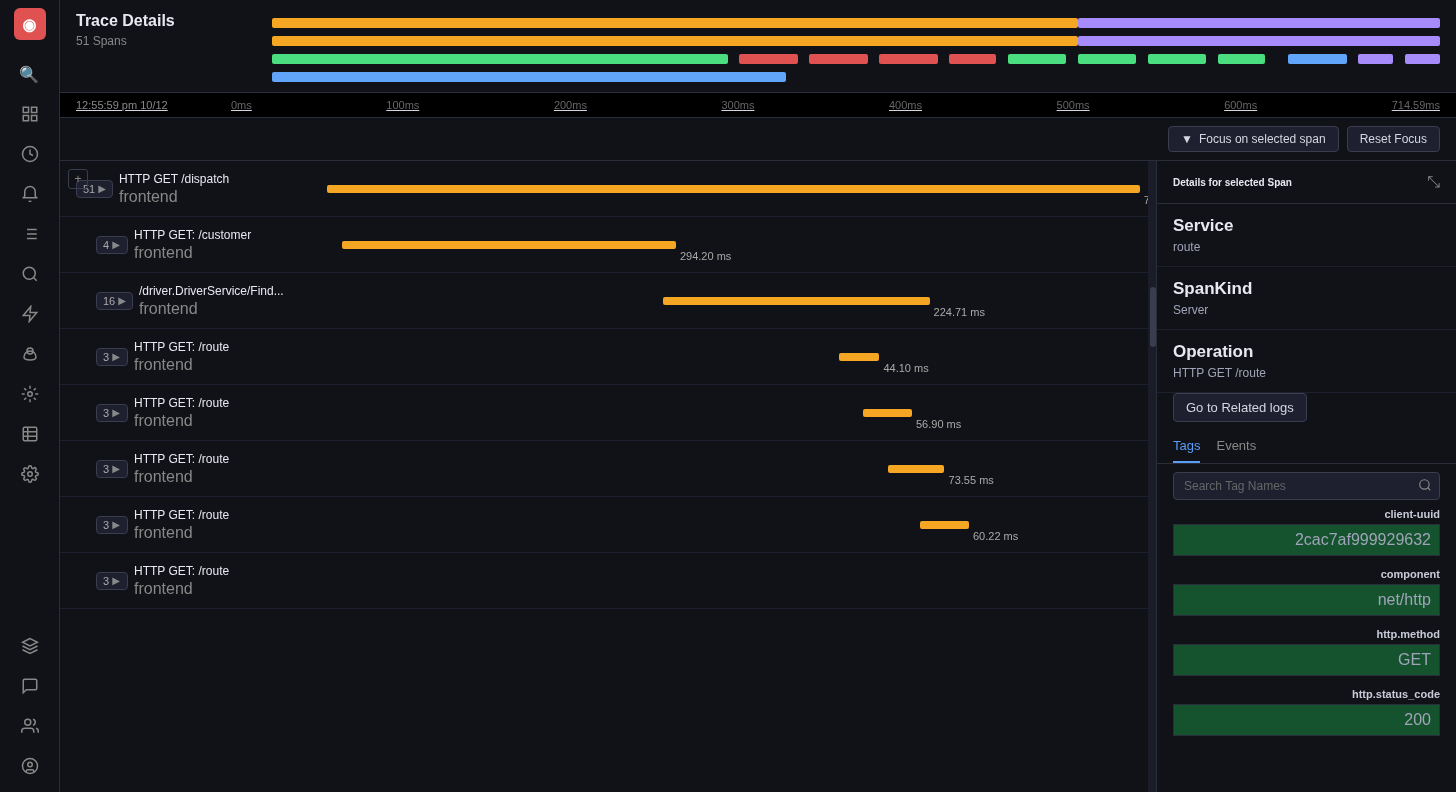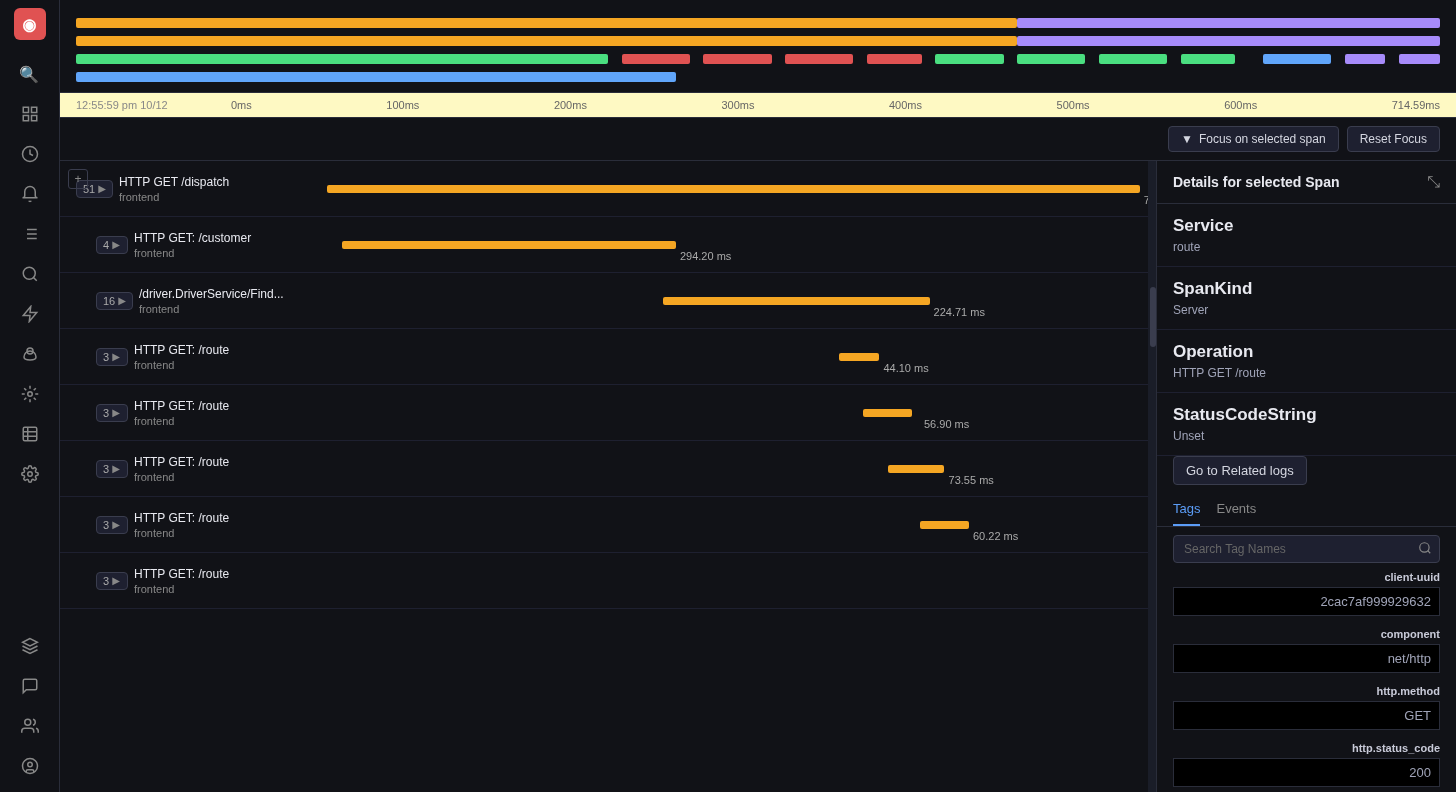--- a/index.html
+++ b/index.html
@@ -100,21 +100,22 @@
       border-radius: 2px;
       position: absolute;
     }
 
     
     .timeline-ruler {
       display: flex;
       align-items: flex-start;
       padding: 6px 16px;
       border-bottom: 1px solid #2a2d3a;
-      background: #fef9c3;
+      background: #000000;
+      text-decoration: underline;
     }
     .ruler-date { color: #888; font-size: 11px; min-width: 155px; }
     .ruler-ticks {
       flex: 1;
       display: flex;
       justify-content: space-between;
       color: #666;
       font-size: 11px;
     }
 
@@ -180,21 +181,21 @@
       text-align: center;
       margin-right: 6px;
       display: flex;
       align-items: center;
       gap: 3px;
     }
     .chevron { color: #888; font-size: 10px; cursor: pointer; }
 
     .span-info { min-width: 200px; }
     .span-name { color: #e8e9f0; font-size: 12px; font-weight: 500; }
-    .span-service { color: #888; font-size: 11px; margin-top: 2px; }
+    .span-service { color: #888; font-size: 16px; margin-top: 2px; }
 
     .span-timeline {
       flex: 1;
       position: relative;
       height: 100%;
       display: flex;
       align-items: center;
     }
     .span-bar-container {
       position: absolute;
@@ -240,21 +241,21 @@
       overflow: hidden;
       flex-shrink: 0;
     }
     .panel-header {
       display: flex;
       align-items: center;
       justify-content: space-between;
       padding: 12px 16px;
       border-bottom: 1px solid #2a2d3a;
     }
-    .panel-title { font-size: 14px; font-weight: 600; color: #e8e9f0; }
+    .panel-title { font-size: 10px; font-weight: 600; color: #e8e9f0; }
     .panel-expand { color: #888; cursor: pointer; font-size: 16px; }
 
     .panel-section { padding: 12px 16px; border-bottom: 1px solid #1e2030; }
     .panel-label { font-size: 17px; font-weight: 700; color: #e8e9f0; margin-bottom: 4px; text-transform: none; }
     .panel-value { color: #a0a4b8; font-size: 12px; }
 
     .btn-related-logs {
       background: #1e2030;
       border: 1px solid #3a3d4e;
       color: #d4d6e0;
@@ -310,25 +311,25 @@
       overflow-y: auto;
       padding: 0 16px 16px;
       text-align: right;
     }
     .panel-tags::-webkit-scrollbar { width: 4px; }
     .panel-tags::-webkit-scrollbar-thumb { background: #3a3d4e; border-radius: 2px; }
 
     .tag-group { margin-bottom: 12px; }
     .tag-name { font-size: 11px; font-weight: 700; color: #c8cad8; margin-bottom: 4px; }
     .tag-value {
-      background: #000000;
+      background: #14532d;
       border: 1px solid #2a2d3a;
       border-radius: 0;
       padding: 6px 8px;
-      font-size: 13px;
+      font-size: 16px;
       color: #a0a4b8;
       word-break: break-all;
     }
 
     .content-area {
       display: flex;
       flex: 1;
       overflow: hidden;
     }
     .span-panel {
@@ -460,20 +461,24 @@
           <path d="M7 20.662V19a2 2 0 0 1 2-2h6a2 2 0 0 1 2 2v1.662"></path>
         </svg>
     </div>
   </div>
 </div>
 
 <div class="main">
 
   <div class="header">
     <div class="header-top">
+      <div class="header-title-section">
+        <div class="header-title">Trace Details</div>
+        <div class="header-subtitle">51 Spans</div>
+      </div>
 
       <div class="trace-bars">
         <div class="trace-bar-row">
           <div class="trace-bar" style="left:0%; width:69%; background:#f5a623;"></div>
           <div class="trace-bar" style="left:69%; width:31%; background:#a78bfa;"></div>
         </div>
         <div class="trace-bar-row">
           <div class="trace-bar" style="left:0%; width:69%; background:#f5a623;"></div>
           <div class="trace-bar" style="left:69%; width:31%; background:#a78bfa;"></div>
         </div>
@@ -604,21 +609,21 @@
       <span class="chevron">▶</span>
     </div>
     <div class="span-info">
       <div class="span-name">HTTP GET: /route</div>
       <div class="span-service">frontend</div>
     </div>
     <div class="span-timeline">
       <div class="span-bar-container" style="left:65%; width:6%;">
         <div class="span-bar-inner" style="width:100%;"></div>
       </div>
-      <div class="span-duration" style="left:71.5%;margin-left:8px;">56.90 ms</div>
+      <div class="span-duration" style="left:71.5%;">56.90 ms</div>
     </div>
   </div>
           <div class="span-row">
     <div style="width:20px; flex-shrink:0;"></div>
     <div class="span-count-badge">
       <span>3</span>
       <span class="chevron">▶</span>
     </div>
     <div class="span-info">
       <div class="span-name">HTTP GET: /route</div>
@@ -680,24 +685,20 @@
       <div class="panel-section">
         <div class="panel-label">SpanKind</div>
         <div class="panel-value">Server</div>
       </div>
 
       <div class="panel-section">
         <div class="panel-label">Operation</div>
         <div class="panel-value">HTTP GET /route</div>
       </div>
 
-      <div class="panel-section">
-        <div class="panel-label">StatusCodeString</div>
-        <div class="panel-value">Unset</div>
-      </div>
 
       <div style="padding: 0 16px 8px 16px;">
         <button class="btn-related-logs" style="margin:0;">Go to Related logs</button>
       </div>
 
       <div class="panel-tabs">
         <div class="panel-tab active">Tags</div>
         <div class="panel-tab">Events</div>
       </div>
 

